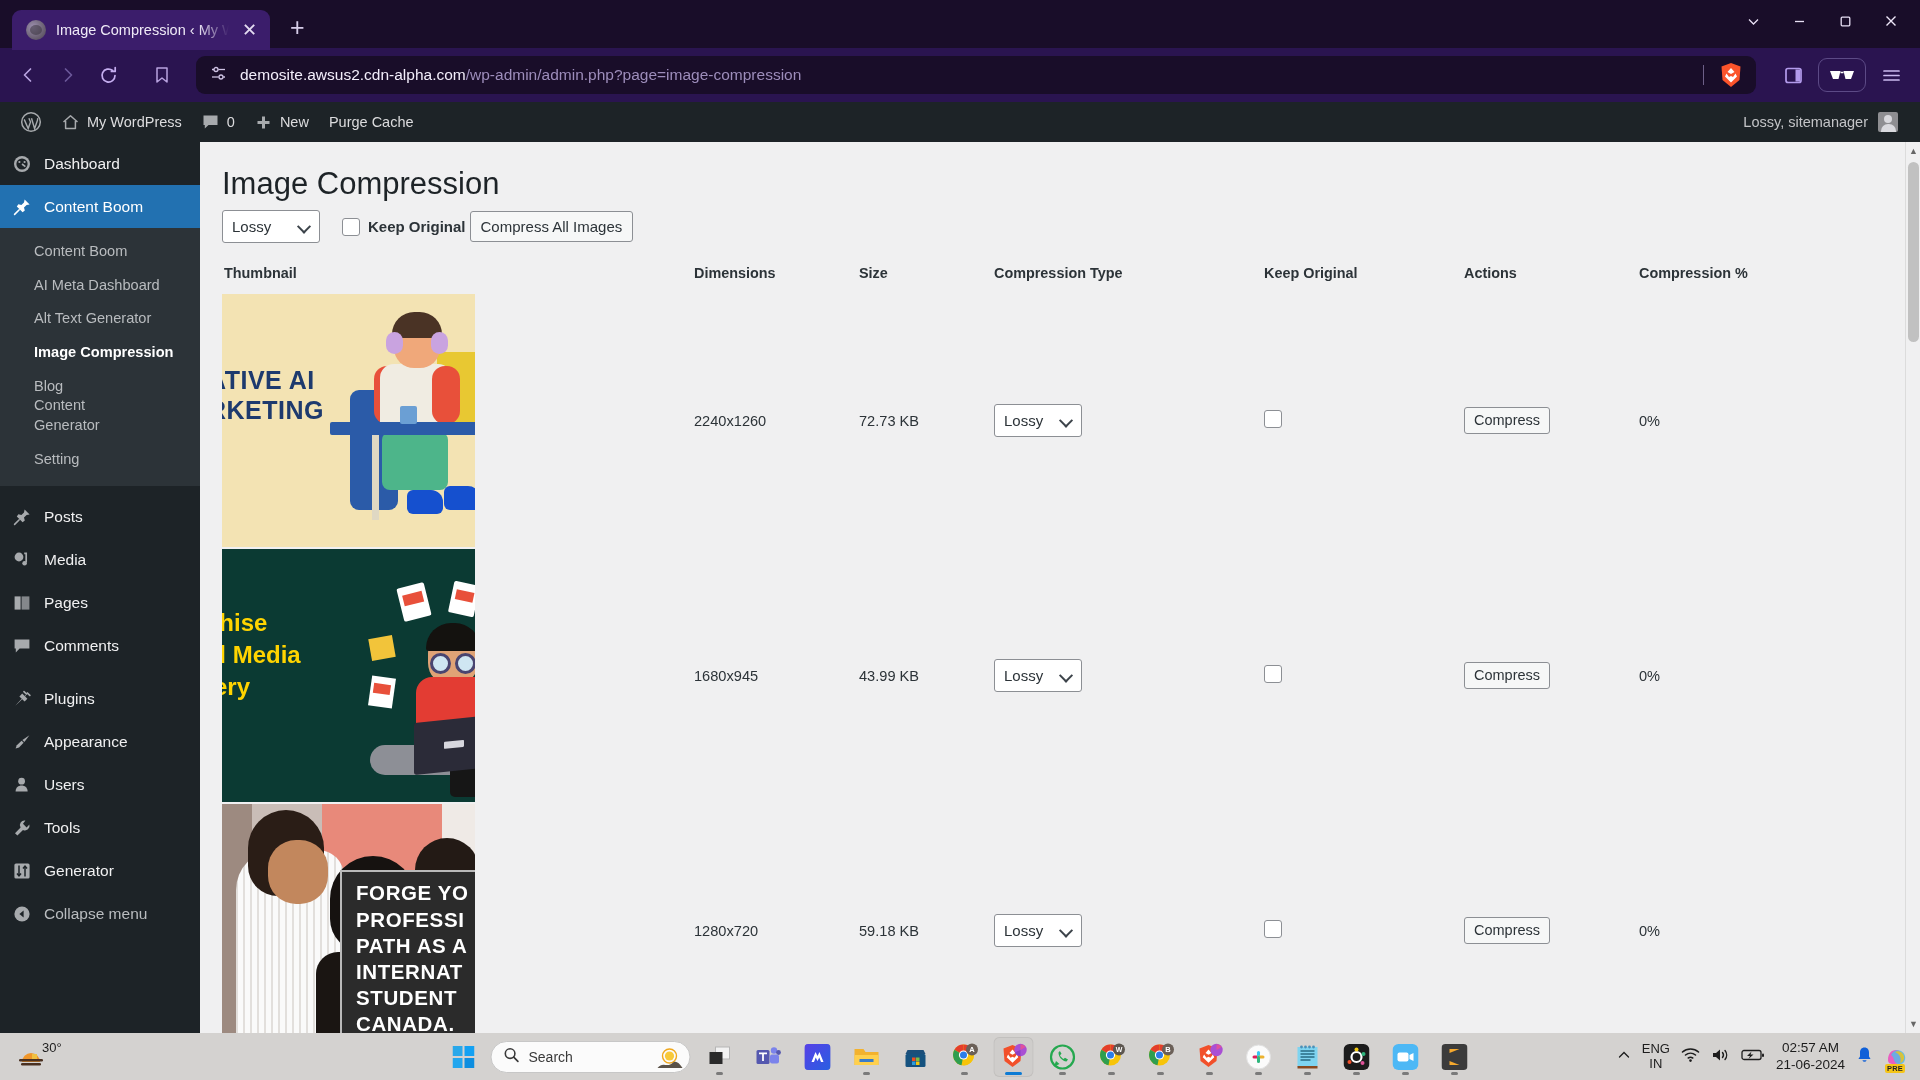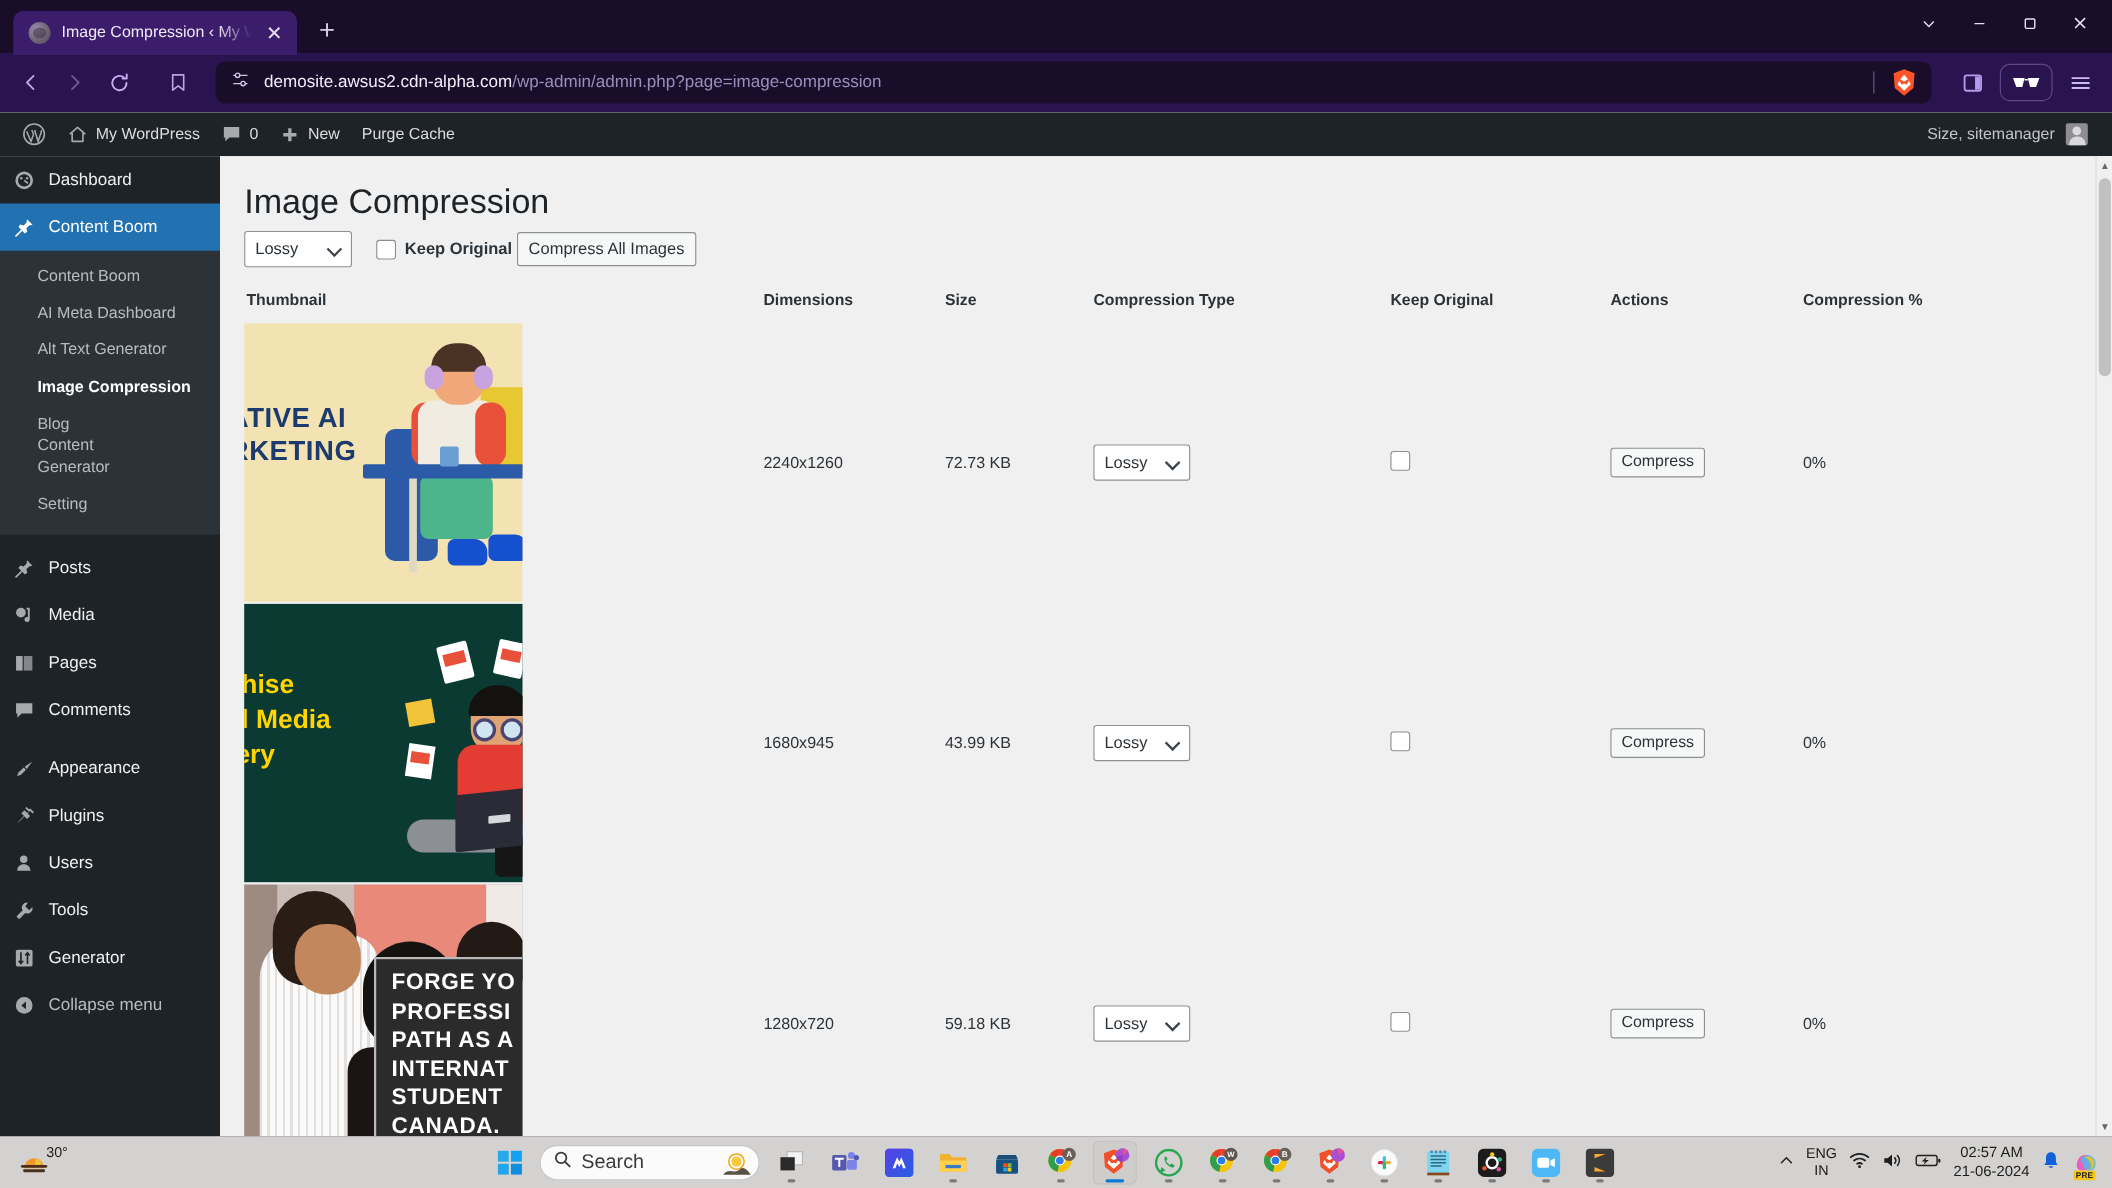--- a/index.html
+++ b/index.html
@@ -220,21 +220,21 @@
     position:absolute; left:0; right:0; bottom:0; height:47px;
     background:#d4d2d0; display:flex; align-items:center;
   }
   .weather { display:flex; align-items:center; gap:6px; padding-left:16px; width:250px;}
   .weather .wico { width:30px; height:30px; position:relative; }
   .weather .deg { font-size:13px; color:#1d1d1d; position:absolute; left:26px; top:-2px; white-space:nowrap;}
   .tb-center { position:absolute; left:50%; transform:translateX(-50%); display:flex; align-items:center; gap:9px;}
   .start { width:36px; height:36px; display:flex; align-items:center; justify-content:center;}
   .searchbox {
     width:200px; height:32px; background:#fbfbfb; border:1px solid #c7c7c7; border-radius:16px;
-    display:flex; align-items:center; padding:0 4px 0 12px; gap:9px; color:#3a3a3a; font-size:18px;
+    display:flex; align-items:center; padding:0 4px 0 12px; gap:9px; color:#3a3a3a; font-size:14px;
     position:relative; overflow:hidden;
   }
   .searchbox .sicon{flex:0 0 auto;}
   .searchbox .bing{position:absolute; right:6px; top:2px; width:28px; height:28px;}
   .tb-ico { width:40px; height:40px; display:flex; align-items:center; justify-content:center; position:relative;}
   .tb-ico.active { background:#cfcdcb; border-radius:6px; box-shadow:inset 0 0 0 1px #c2c0be;}
   .tb-ico .ind { position:absolute; bottom:2px; left:50%; transform:translateX(-50%);
                  width:7px; height:3px; border-radius:2px; background:#7a7a7a;}
   .tb-ico.active .ind { width:17px; background:#0d7bd4; }
   .tray { margin-left:auto; display:flex; align-items:center; gap:11px; padding-right:10px; color:#1d1d1d; font-size:12.5px;}
@@ -383,21 +383,21 @@
         <svg width="17" height="17" viewBox="0 0 17 17">
             <path d="M8.5 2.5 V14.5 M2.5 8.5 H14.5" stroke="#a7aaad" stroke-width="3"></path>
           </svg>
       </span>
       <span>New</span>
     </div>
     <div class="ab-item">
       <span>Purge Cache</span>
     </div>
     <div class="ab-right">
-      <span>Size, sitemanager</span>
+      <span>Lossy, sitemanager</span>
       <span class="avatar"></span>
     </div>
   </div>
 
   <div class="wp-body">
 
     <div class="sidebar">
 
       <div class="menu-item">
         <span class="mi-icon">
@@ -468,35 +468,35 @@
             </svg>
         </span>
         <span>Comments</span>
       </div>
 
       <div class="menu-sep"></div>
 
       <div class="menu-item">
         <span class="mi-icon">
           <svg width="18" height="18" viewBox="0 0 18 18">
-              <path d="M16.4 2.2 L9.4 7 L11.4 9 L16.4 2.2 Z" fill="#a7aaad"></path>
-              <path d="M8.6 7.8 L10.6 9.8 L6 14.4 L2.6 15.6 L3.8 12.2 Z" fill="#a7aaad"></path>
-            </svg>
-        </span>
-        <span>Appearance</span>
-      </div>
-      <div class="menu-item">
-        <span class="mi-icon">
-          <svg width="18" height="18" viewBox="0 0 18 18">
               <path d="M11 1.6 L13.4 4 M14.4 3 L16.8 5.4" stroke="#a7aaad" stroke-width="1.7" stroke-linecap="round"></path>
               <path d="M12.6 5 L8 9.6 L5.4 12.2 L2.2 15.8 L5.8 12.6 L8.4 10 L13 5.4 Z" fill="#a7aaad"></path>
               <path d="M9.2 3.6 L14.4 8.8 L11.6 11.6 L6.4 6.4 Z" fill="#a7aaad"></path>
             </svg>
         </span>
         <span>Plugins</span>
+      </div>
+      <div class="menu-item">
+        <span class="mi-icon">
+          <svg width="18" height="18" viewBox="0 0 18 18">
+              <path d="M16.4 2.2 L9.4 7 L11.4 9 L16.4 2.2 Z" fill="#a7aaad"></path>
+              <path d="M8.6 7.8 L10.6 9.8 L6 14.4 L2.6 15.6 L3.8 12.2 Z" fill="#a7aaad"></path>
+            </svg>
+        </span>
+        <span>Appearance</span>
       </div>
       <div class="menu-item">
         <span class="mi-icon">
           <svg width="18" height="18" viewBox="0 0 18 18">
               <circle cx="8.6" cy="5.2" r="3.4" fill="#a7aaad"></circle>
               <path d="M2.6 15.6 C2.6 11.6 5.4 9.6 8.6 9.6 C11.8 9.6 14.6 11.6 14.6 15.6 Z" fill="#a7aaad"></path>
             </svg>
         </span>
         <span>Users</span>
       </div>

